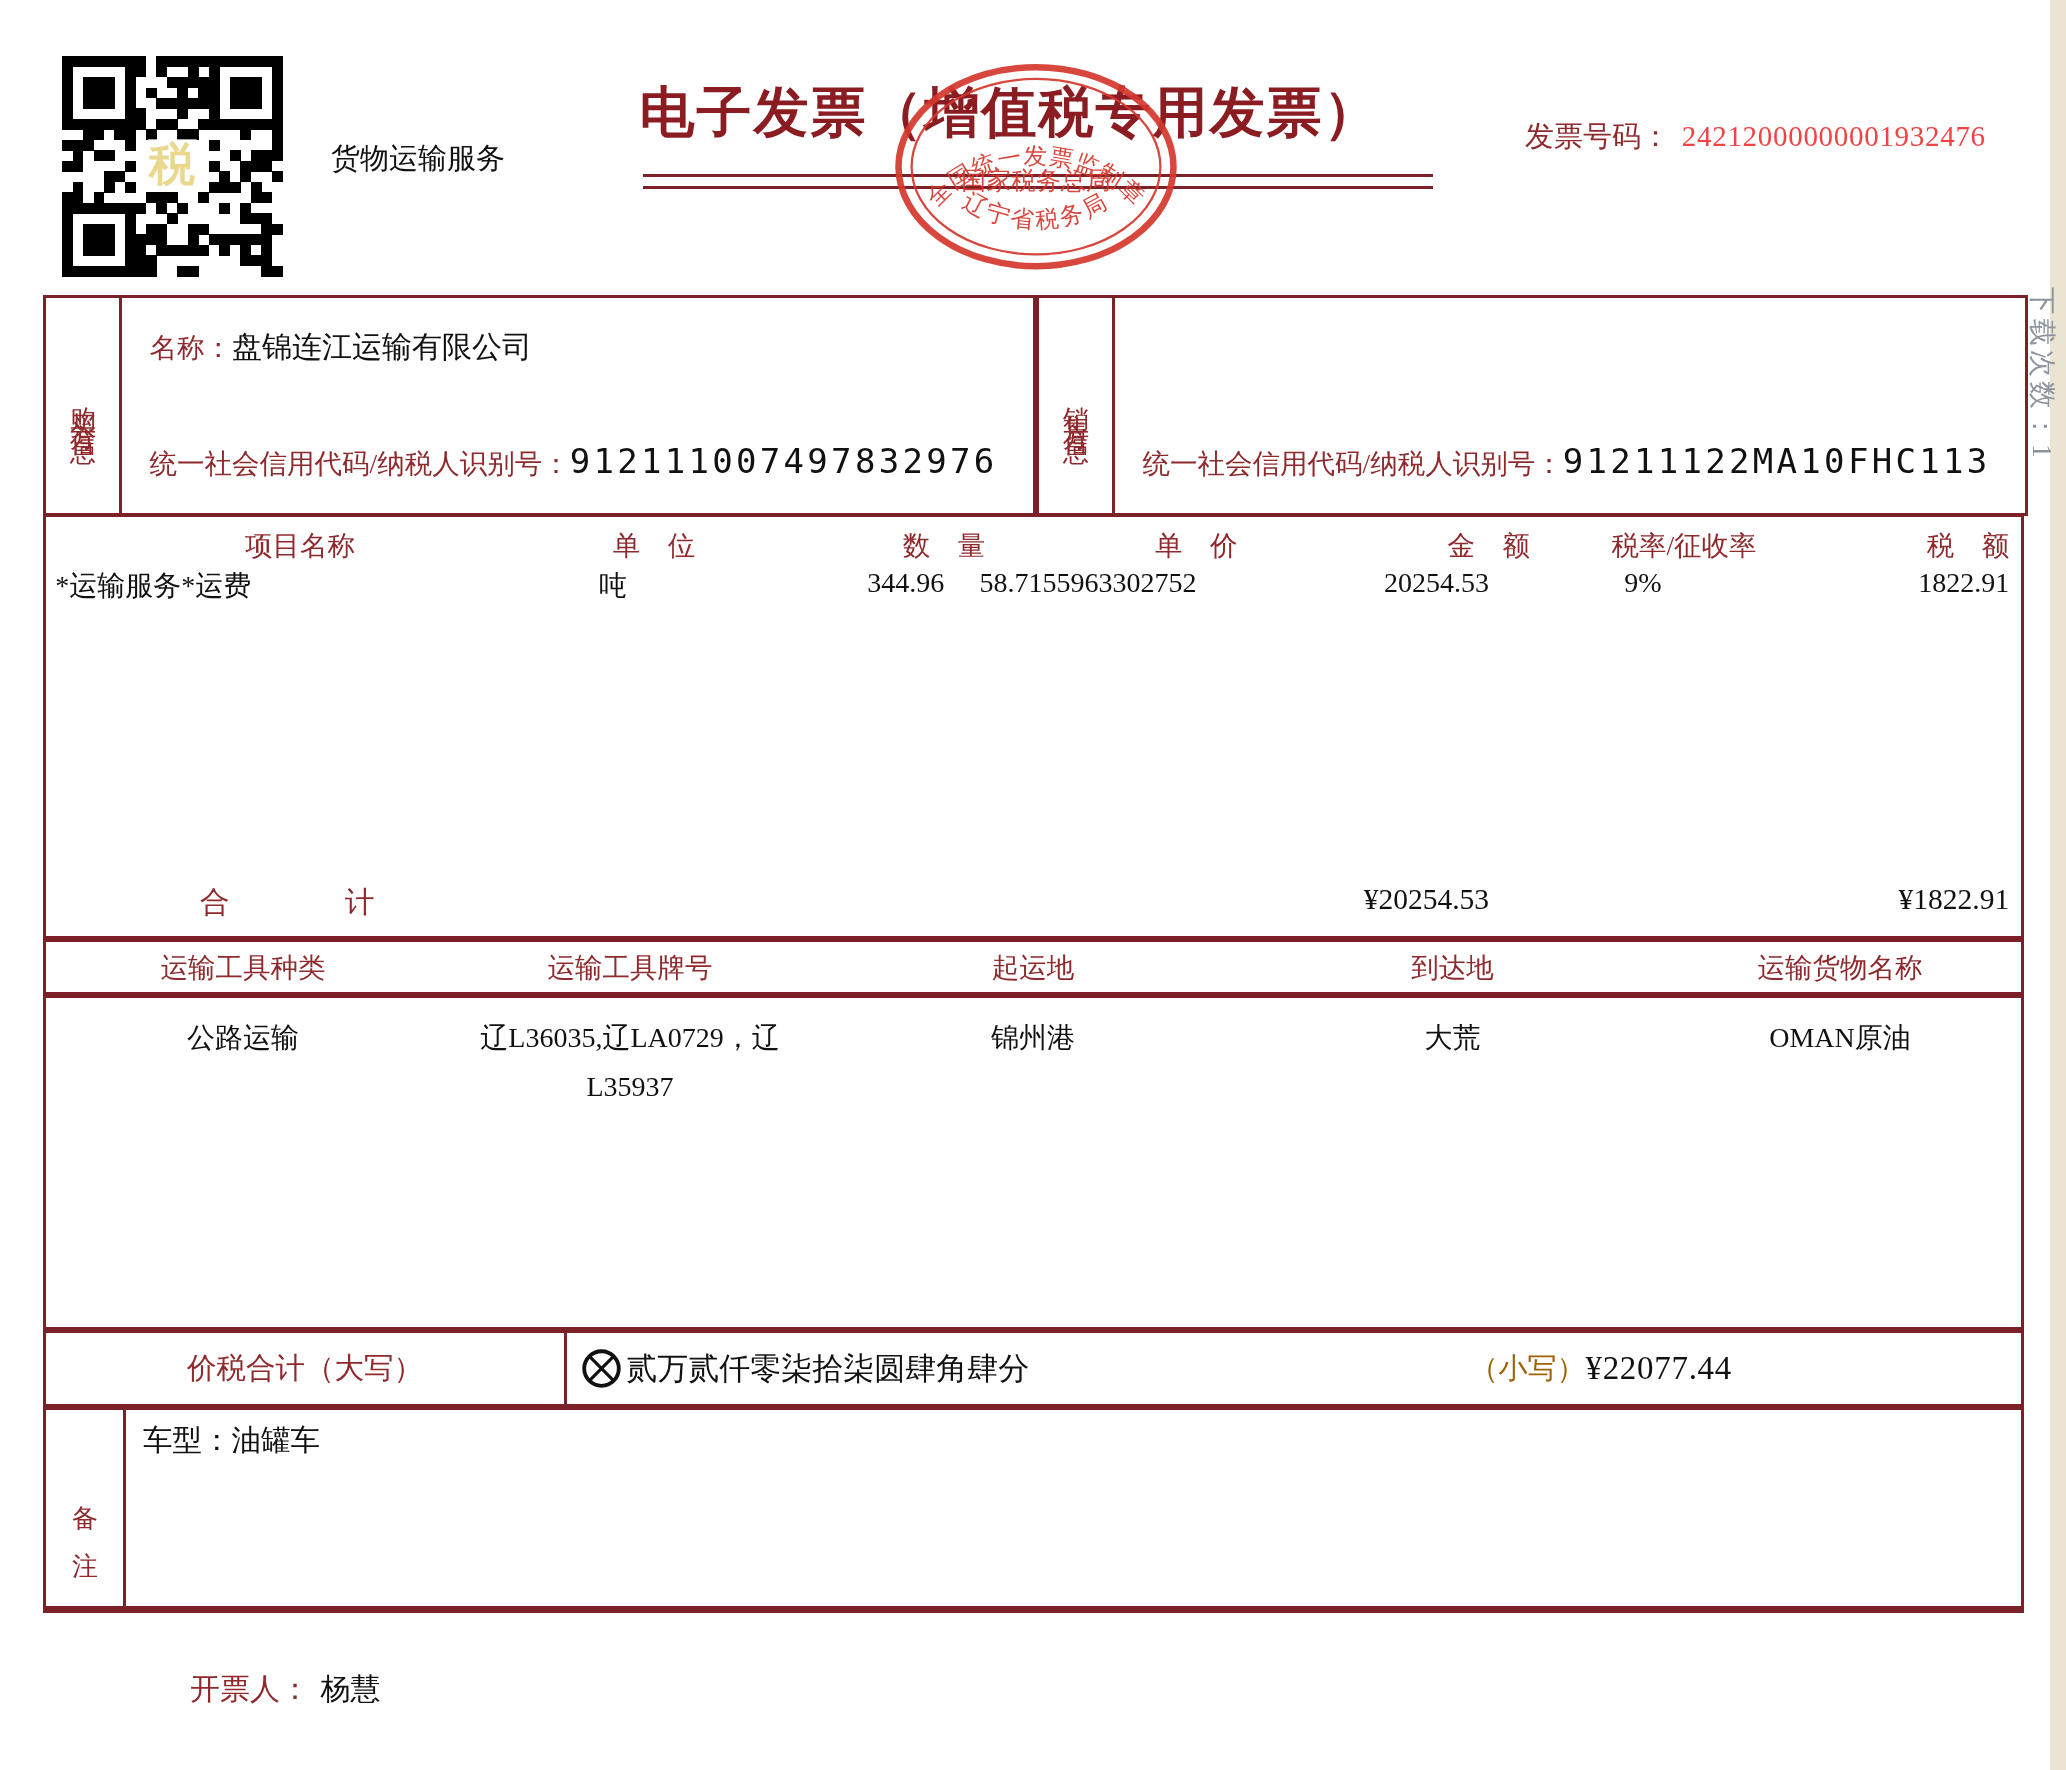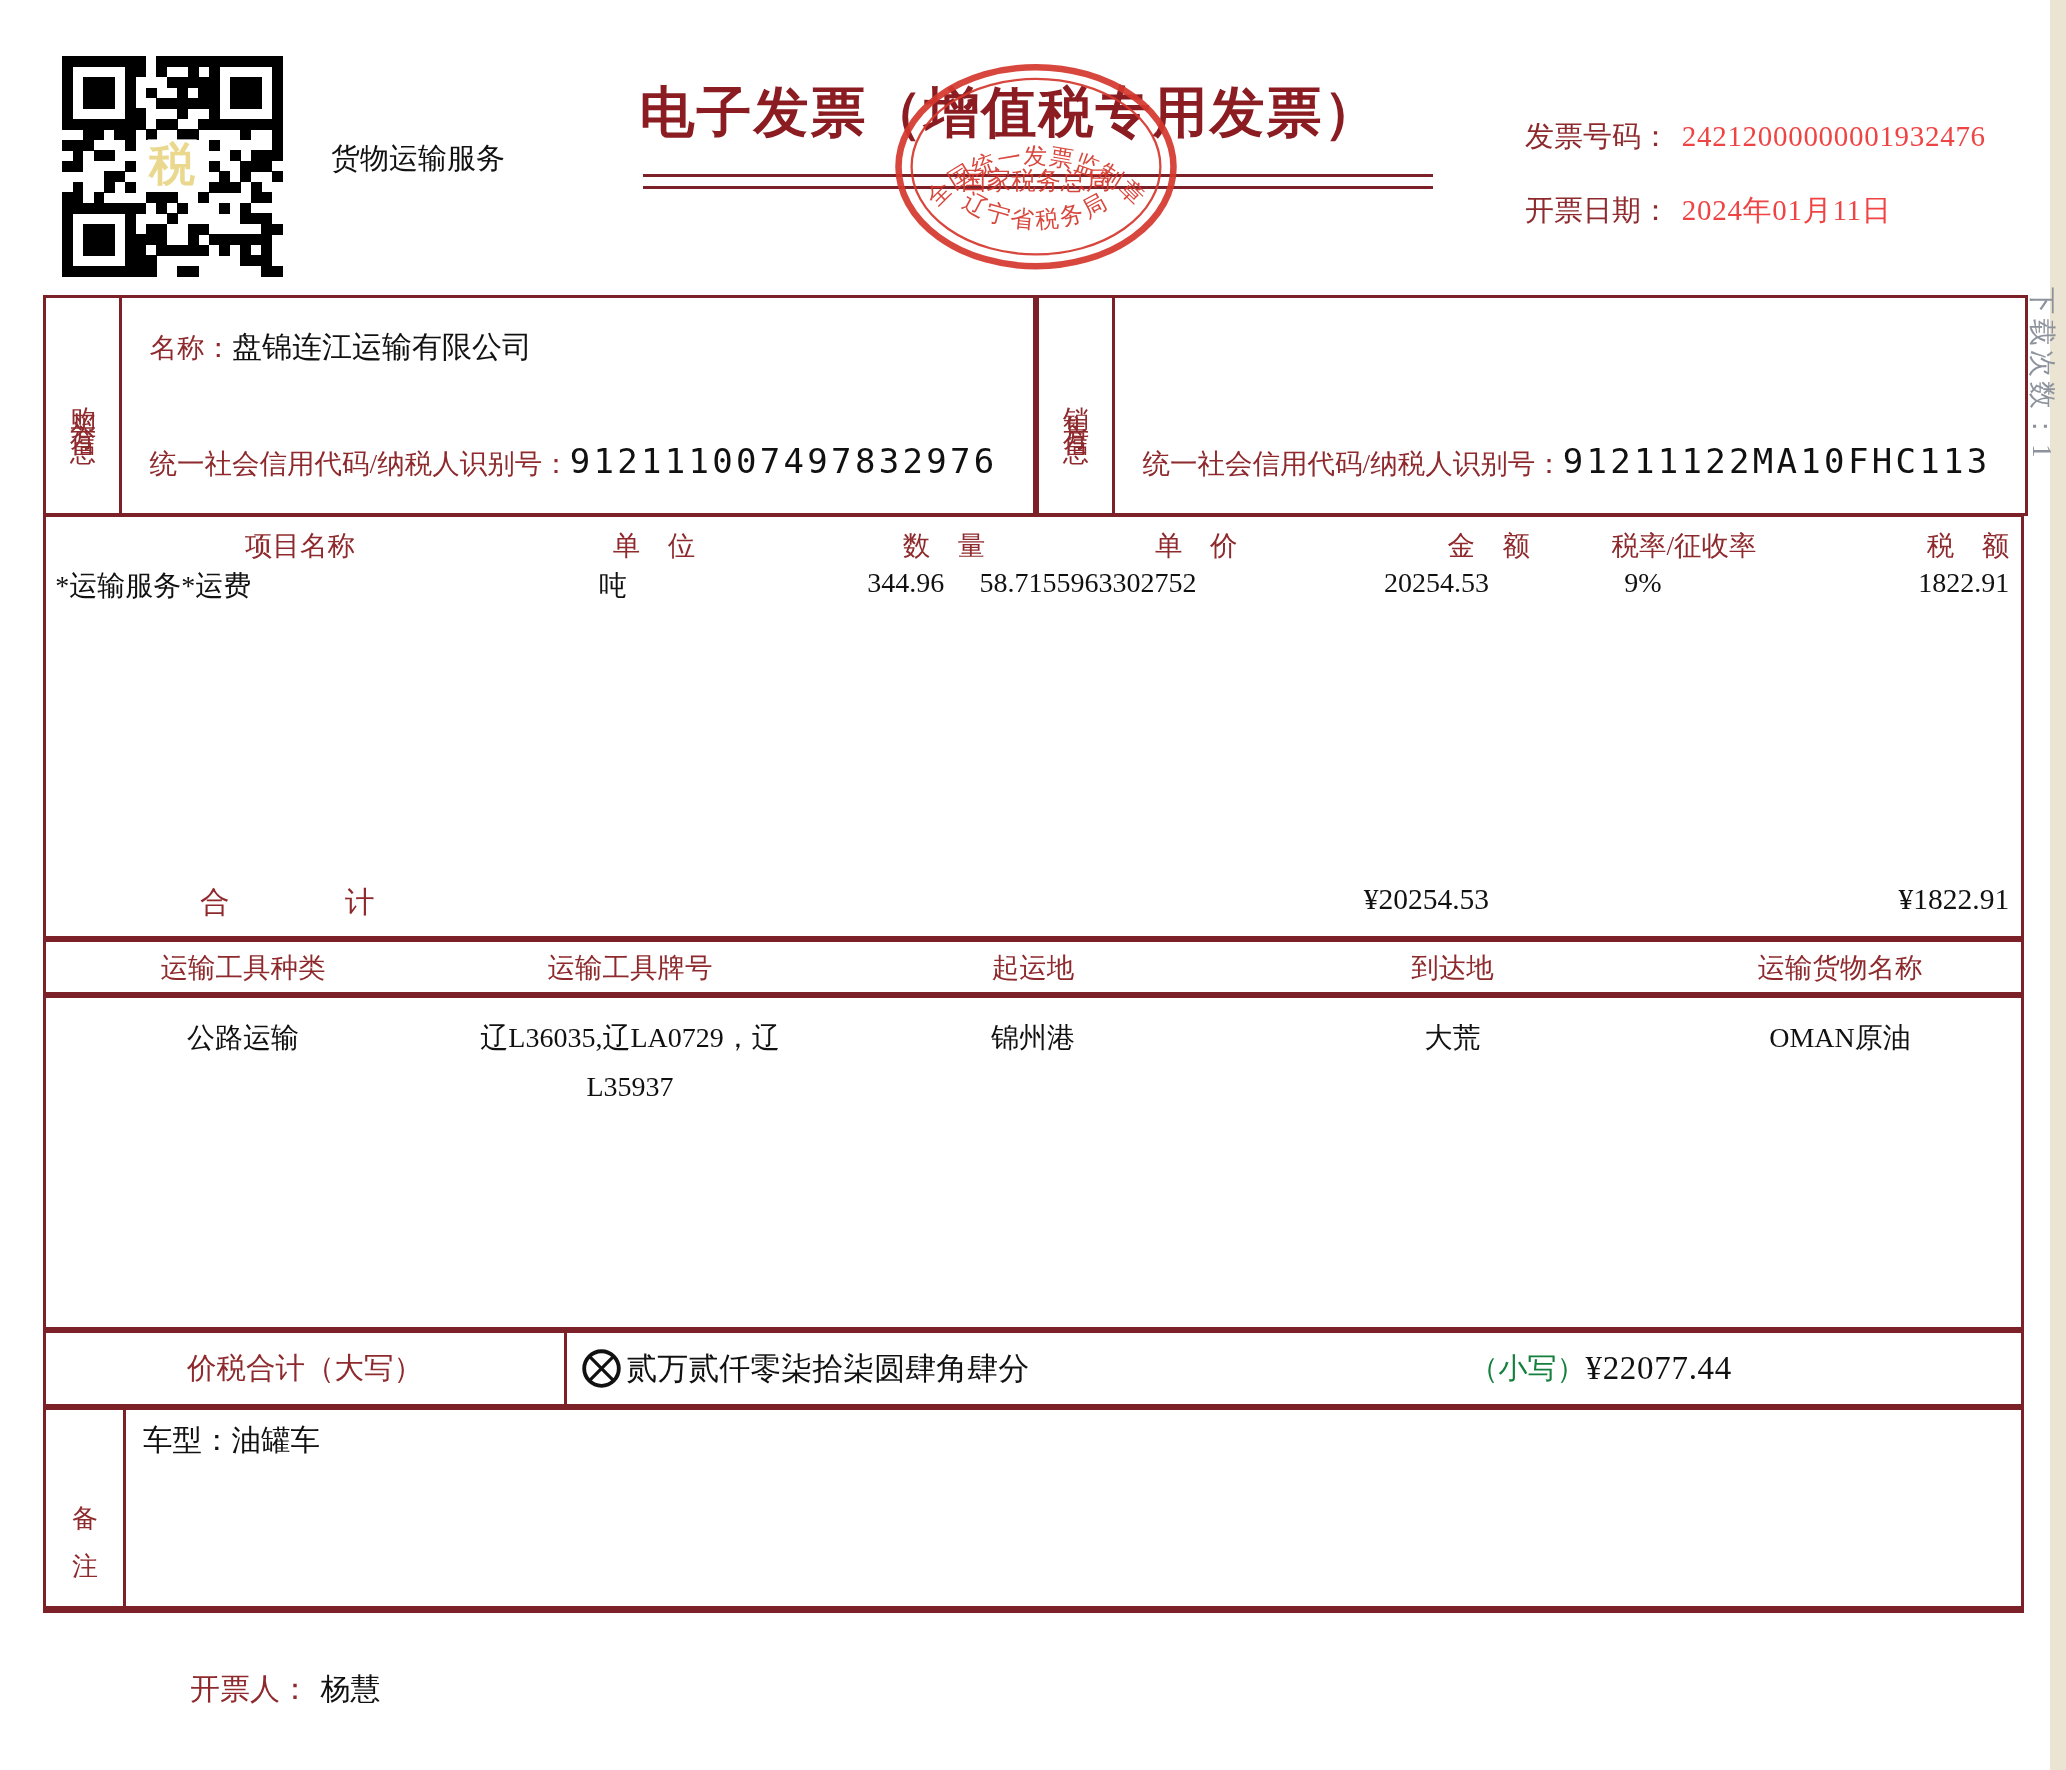--- a/index.html
+++ b/index.html
@@ -71,21 +71,21 @@
   #transport-header{padding:7.9px 0 6.6px 0;font-size:27.5px;color:#8e2a2d;border-bottom:6.6px solid #7c2127;}
   #transport-row{padding-top:14.4px;font-size:28px;color:#111;line-height:1.75;}
 
   
   #sec-grandtotal{height:77px;box-sizing:border-box;border-bottom:6.6px solid #7c2127;display:flex;align-items:stretch;}
   #gt-label{width:521px;border-right:3.3px solid #7c2127;display:flex;align-items:center;justify-content:center;
             font-size:29.5px;color:#8e2a2d;box-sizing:border-box;}
   #gt-content{flex:1;display:flex;align-items:center;padding-left:14.4px;font-size:31px;color:#111;}
   #cx-icon{width:41px;height:41px;margin-right:3.9px;flex:0 0 auto;}
   #gt-small{margin-left:auto;margin-right:289px;white-space:nowrap;display:flex;align-items:center;}
-  #gt-small .sm{color:#15803d;font-size:29px;}
+  #gt-small .sm{color:#a16207;font-size:29px;}
   #gt-small .amt{font-size:33px;color:#111;letter-spacing:0.7px;}
 
   
   #sec-remark{flex:1;display:flex;}
   #remark-side{width:77px;border-right:3.3px solid #7c2127;display:flex;align-items:center;justify-content:center;}
   #remark-side .v-label{letter-spacing:46px;padding-top:46px;}
   #remark-content{flex:1;padding:10.5px 17px;font-size:29.5px;color:#111;}
 
   
   #drawer{position:absolute;left:190px;top:1669px;font-size:30px;white-space:nowrap;}
@@ -341,23 +341,20 @@
     <text x="230" y="200" font-size="38" fill="#d5382d" text-anchor="middle" font-family="Liberation Serif, serif">国家税务总局</text>
     <text font-size="36" fill="#d5382d" font-family="Liberation Serif, serif" letter-spacing="4">
       <textPath href="#arcBot" startOffset="50%" text-anchor="middle">辽宁省税务局</textPath>
     </text>
   </svg>
 
   <div id="invoice-meta">
     <div class="row">
       <span class="lbl">发票号码：</span><span class="val">24212000000001932476</span>
     </div>
-    <div class="row">
-      <span class="lbl">开票日期：</span><span class="val">2024年01月11日</span>
-    </div>
   </div>
 
   <div id="buyer-box" class="party-box">
     <div class="party-side">
       <span class="v-label">购买方信息</span>
     </div>
     <div class="party-content">
       <div class="p-line1">
         <span class="p-lbl">名称：</span><span class="p-name">盘锦连江运输有限公司</span>
       </div>

